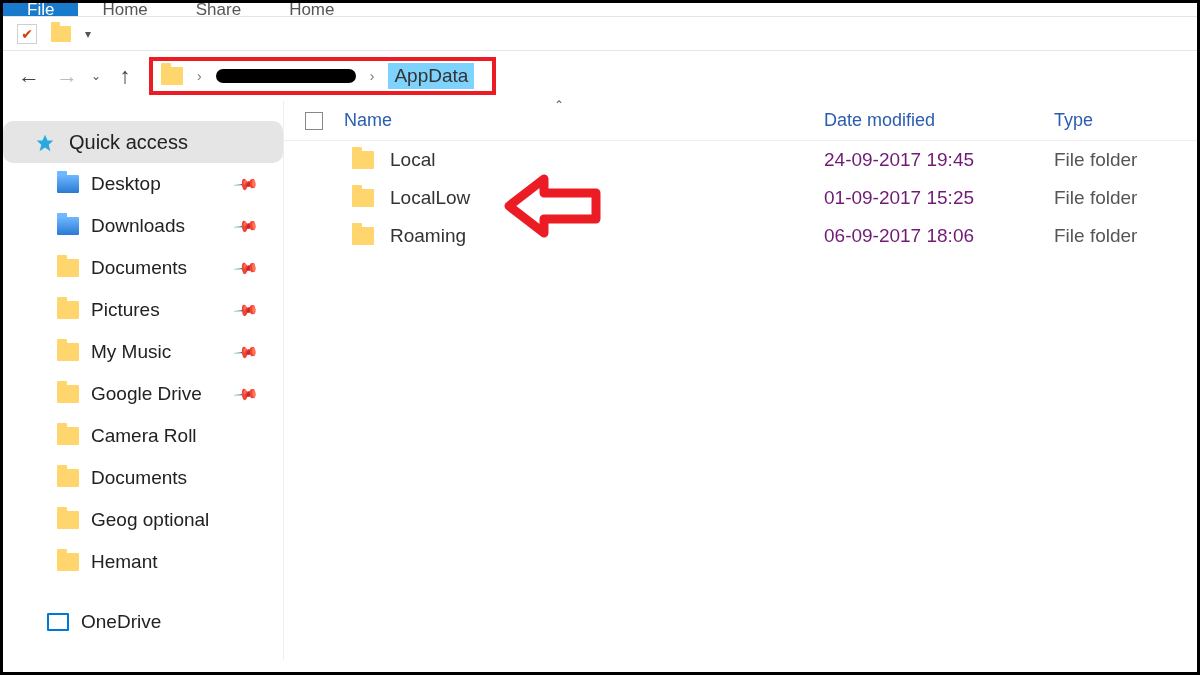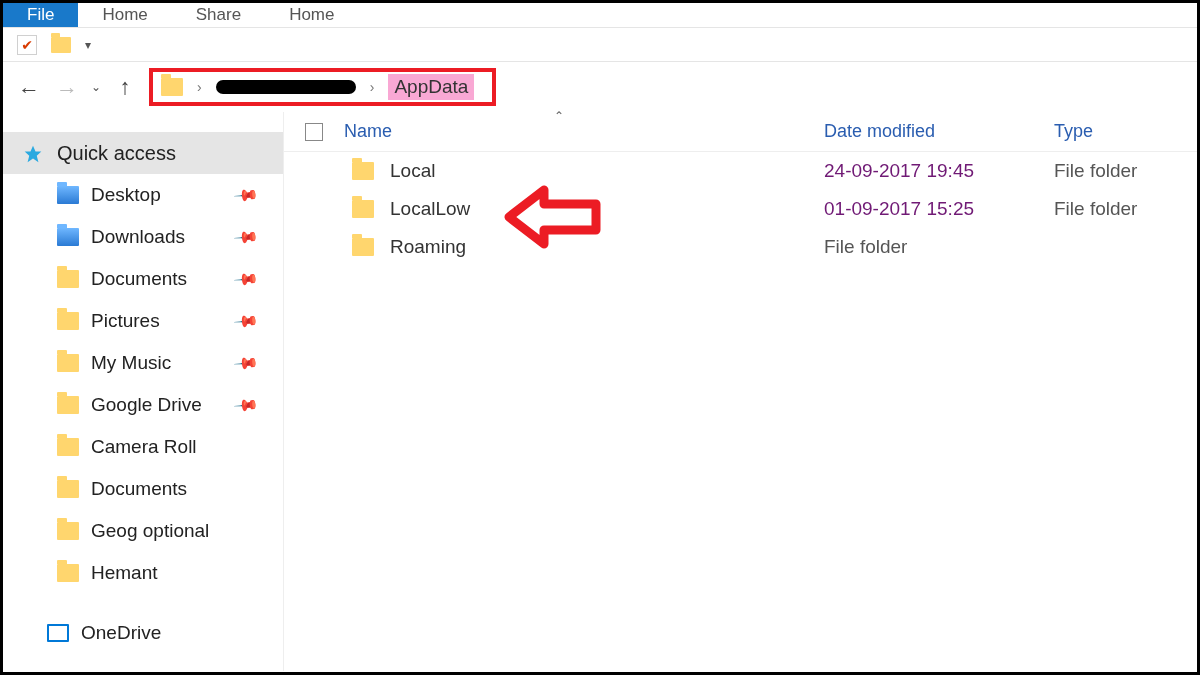--- a/index.html
+++ b/index.html
@@ -1,19 +1,19 @@
 <!DOCTYPE html>
 <html><head>
 <meta charset="utf-8">
 <style>
   * { box-sizing: border-box; margin: 0; padding: 0; font-family: "Segoe UI", Arial, sans-serif; }
   body { background: #fff; width: 1200px; height: 675px; overflow: hidden; border: 3px solid #000; }
 
   
-  .ribbon { height: 25px; display: flex; align-items: stretch; border-bottom: 1px solid #e5e5e5; }
+  .ribbon { height: 14px; display: flex; align-items: stretch; border-bottom: 1px solid #e5e5e5; }
   .rtab { padding: 0 24px; display: flex; align-items: center; font-size: 17px; color: #555; cursor: pointer; }
   .rtab.active { background: #1979ca; color: #fff; }
 
   
   .qa-bar { height: 34px; display: flex; align-items: center; gap: 14px; padding-left: 14px; border-bottom: 1px solid #e5e5e5; }
   .qa-check { width: 20px; height: 20px; border: 1px solid #d0d0d0; display: flex; align-items: center; justify-content: center; color: #d83b01; font-size: 14px; }
   .qa-folder { width: 20px; height: 16px; background: #ffd66e; border-radius: 1px; position: relative; }
   .qa-folder::before { content: ""; position: absolute; top: -4px; left: 0; width: 9px; height: 4px; background: #ffd66e; border-radius: 1px 1px 0 0; }
   .qa-dropdown { font-size: 12px; color: #555; }
 
@@ -21,27 +21,27 @@
   .nav-row { height: 50px; display: flex; align-items: center; padding: 0 12px; gap: 10px; }
   .nav-btn { width: 28px; height: 28px; display: flex; align-items: center; justify-content: center; font-size: 22px; color: #444; cursor: pointer; }
   .nav-btn.disabled { color: #bbb; }
   .nav-small { font-size: 12px; color: #555; }
   .addr { flex: 0 0 auto; height: 38px; display: flex; align-items: center; gap: 14px; border: 4px solid #ec1c24; padding: 0 18px 0 8px; }
   .addr-folder { width: 22px; height: 18px; background: #ffd66e; border-radius: 1px; position: relative; }
   .addr-folder::before { content: ""; position: absolute; top: -4px; left: 0; width: 10px; height: 4px; background: #ffd66e; border-radius: 1px 1px 0 0; }
   .addr-sep { font-size: 14px; color: #777; }
   .addr-redacted { width: 140px; height: 14px; background: #000; border-radius: 7px; }
   .addr-seg { font-size: 19px; color: #333; padding: 2px 6px; }
-  .addr-seg.hl { background: #f9a8d4; }
+  .addr-seg.hl { background: #7dd3fc; }
 
   
   .split { display: flex; height: calc(100% - 26px - 34px - 50px); }
   .sidebar { width: 280px; padding-top: 20px; }
   .side-item { display: flex; align-items: center; height: 42px; padding-left: 40px; font-size: 19px; color: #222; cursor: pointer; position: relative; }
-  .side-item.head { background: #e5e5e5; padding-left: 20px; font-size: 20px; }
+  .side-item.head { background: #e5e5e5; padding-left: 32px; font-size: 20px; border-radius: 10px; }
   .side-item.sub { padding-left: 54px; text-align: center; }
   .side-item.root { padding-left: 44px; margin-top: 18px; }
   .side-icon { width: 22px; height: 18px; margin-right: 12px; background: #ffd66e; border-radius: 1px; position: relative; flex-shrink: 0; }
   .side-icon::before { content: ""; position: absolute; top: -4px; left: 0; width: 10px; height: 4px; background: #ffd66e; border-radius: 1px 1px 0 0; }
   .side-icon.star { background: none; }
   .side-icon.star::before { display: none; }
   .side-icon.blue { background: linear-gradient(#6fb7ff,#2a7ad4); }
   .side-icon.blue::before { background: #6fb7ff; }
   .side-icon.od { background: none; border: 2px solid #0078d7; }
   .side-icon.od::before { display:none; }
@@ -195,20 +195,21 @@
         </div>
       <div class="cell-date">01-09-2017 15:25</div>
       <div class="cell-type">File folder</div>
     </div>
     <div class="row">
       <div class="cell-chk"></div>
       <div class="cell-name">
           <div class="fld"></div>
           <span>Roaming</span>
         </div>
+      <div class="cell-date">06-09-2017 18:06</div>
       <div class="cell-type">File folder</div>
     </div>
 
     <svg class="arrow-ann" width="100" height="70">
       <polygon points="5,35 40,8 40,22 92,22 92,48 40,48 40,62" fill="none" stroke="#ec1c24" stroke-width="9" stroke-linejoin="round"></polygon>
     </svg>
   </div>
 </div>
 
 </body></html>

